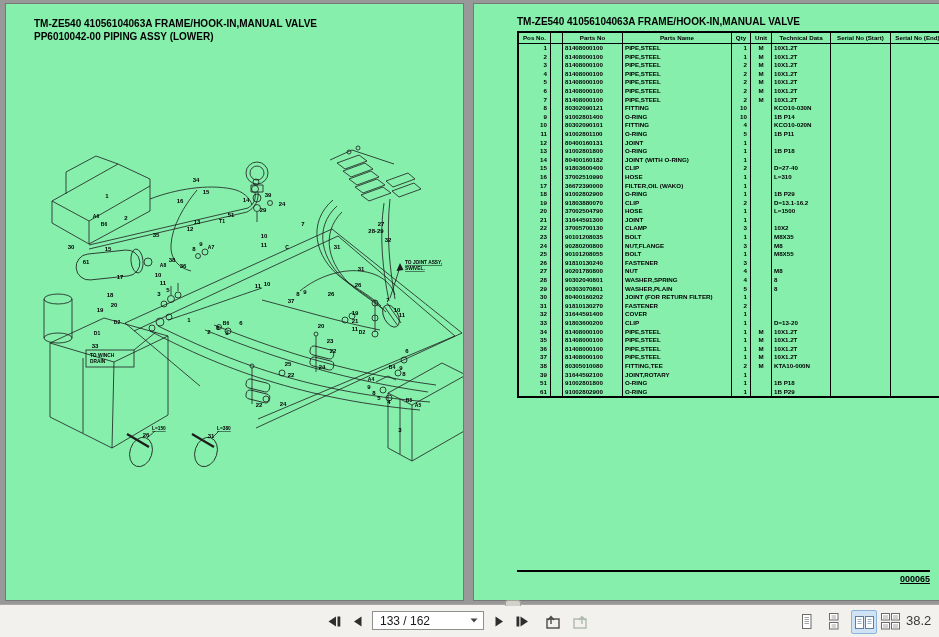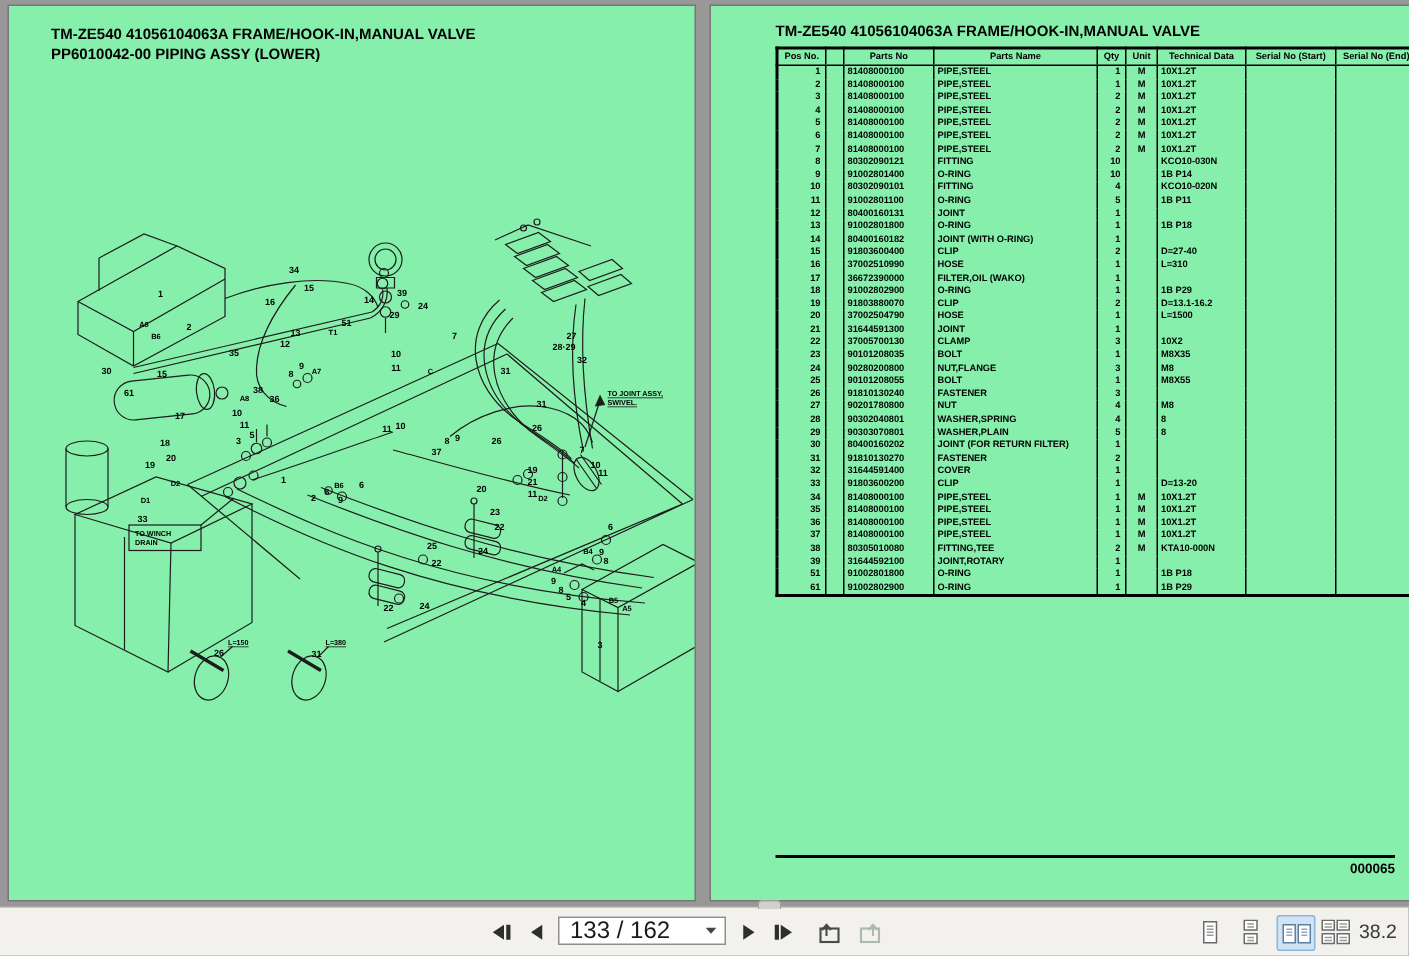--- a/index.html
+++ b/index.html
@@ -27,30 +27,30 @@
   .parts-table th{border-bottom:1px solid #000;text-align:center;height:10px;line-height:10px;padding:0 1px;}
   .parts-table th:first-child,.parts-table td:first-child{border-left:none;}
   .c0{width:26px;} .c1{width:7px;} .c2{width:55px;} .c3{width:104px;} .c4{width:13px;}
   .c5{width:16px;} .c6{width:54px;} .c7{width:55px;} .c8{width:49px;}
   td.c0{text-align:right;padding-right:3px;}
   td.c2,td.c3,td.c6{text-align:left;}
   td.c4{text-align:right;padding-right:3px;}
   td.c5{text-align:center;}
   .footer-line{position:absolute;left:43px;top:566px;width:413px;height:2px;background:#000;}
   .footer-code{position:absolute;left:43px;top:570px;width:413px;text-align:right;
-    font-size:9px;font-weight:bold;color:#000;}
+    font-size:9px;font-weight:bold;color:#000;text-decoration:underline;}
   
   .toolbar{position:absolute;left:0;top:604px;width:939px;height:33px;background:#f2f1ee;
     border-top:1px solid #a9a69f;box-sizing:border-box;}
   .grip{position:absolute;left:505px;top:-5px;width:14px;height:5px;background:#d2d0ca;
     border:1px solid #a5a29b;border-bottom:none;border-radius:3px 3px 0 0;}
   .tbtn{position:absolute;display:flex;align-items:center;justify-content:center;cursor:default;}
   .combo{position:absolute;left:372px;top:6px;width:112px;height:19px;background:#fff;
     border:1px solid #8f8f8f;box-sizing:border-box;display:flex;align-items:center;}
-  .combo .val{font-size:16px;color:#1a1a1a;padding-left:7px;flex:1;}
+  .combo .val{font-size:12px;color:#1a1a1a;padding-left:7px;flex:1;}
   .combo .caret{padding-right:5px;display:flex;align-items:center;}
   .zoom-label{position:absolute;left:906px;top:8px;font-size:13px;color:#3a3a3a;white-space:nowrap;}
   .sel-wrap{position:absolute;left:851px;top:5px;width:24px;height:22px;background:#cfe3f5;
     border:1px solid #8ab5dd;border-radius:2px;display:flex;align-items:center;justify-content:center;}
 </style>
 </head>
 <body>
 
 <div class="viewer">
 

